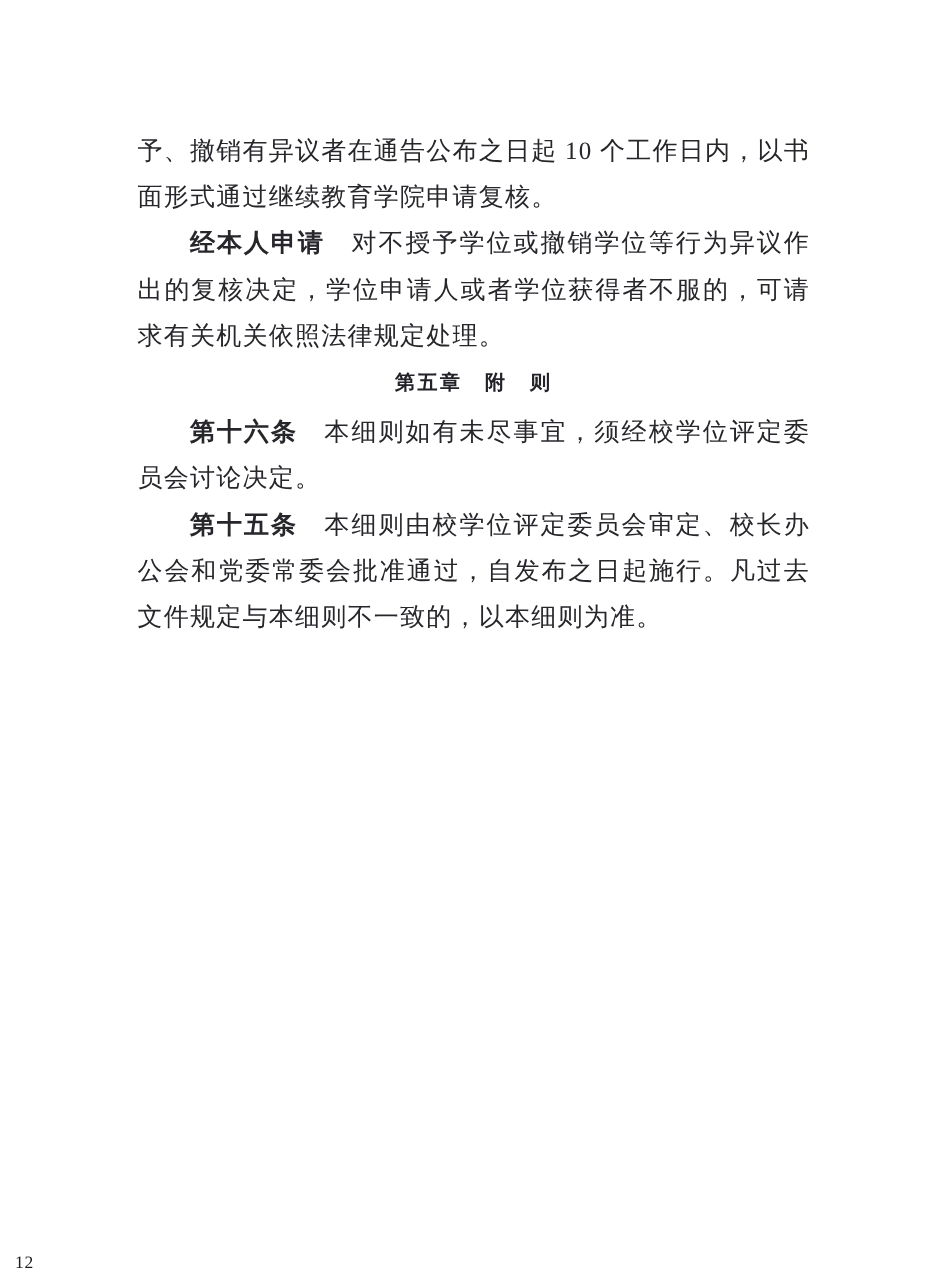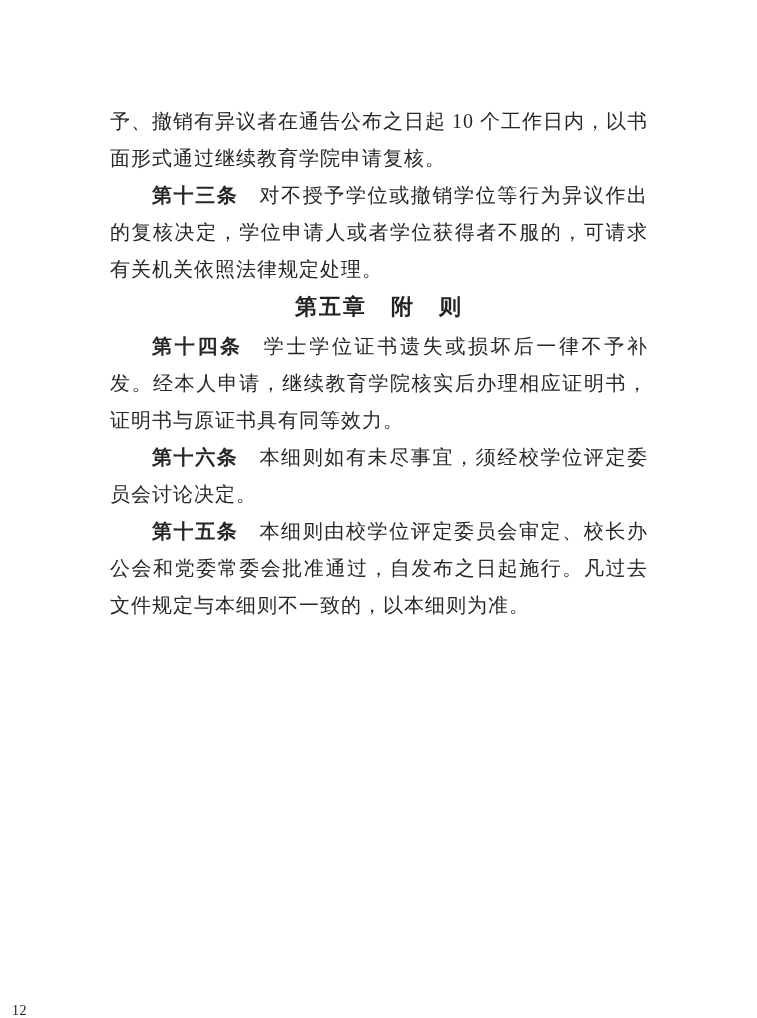--- a/index.html
+++ b/index.html
@@ -46,21 +46,21 @@
     text-indent: 0;
   }
   .article-label {
     font-weight: 700;
     margin-right: 21px;
     font-family: "Liberation Sans", "DejaVu Sans", sans-serif;
   }
   h2.chapter-heading {
     margin: 0 0 3px 0;
     padding: 0;
-    font-size: 22px;
+    font-size: 16px;
     line-height: 37px;
     font-weight: 700;
     text-align: center;
     text-align-last: center;
     letter-spacing: 2px;
     color: #222228;
     font-family: "Liberation Sans", "DejaVu Sans", sans-serif;
   }
   .page-number {
     position: absolute;
@@ -73,20 +73,19 @@
     letter-spacing: 0.5px;
     font-family: "Liberation Serif", "DejaVu Serif", serif;
   }
 </style>
 </head>
 <body>
 
 <div class="page">
   <div class="content" id="doc-body">
       <p class="para-continuation">予、撤销有异议者在通告公布之日起 10 个工作日内，以书面形式通过继续教育学院申请复核。</p>
-      <p class="para-indent"><span class="article-label">第十三条</span><span>对不授予学位或撤销学位等行为异议作出的复核决定，学位申请人或者学位获得者不服的，可请求有关机关依照法律规定处理。</span></p>
+      <p class="para-indent"><span class="article-label">经本人申请</span><span>对不授予学位或撤销学位等行为异议作出的复核决定，学位申请人或者学位获得者不服的，可请求有关机关依照法律规定处理。</span></p>
       <h2 class="chapter-heading">第五章　附　则</h2>
-      <p class="para-indent"><span class="article-label">第十四条</span><span>学士学位证书遗失或损坏后一律不予补发。经本人申请，继续教育学院核实后办理相应证明书，证明书与原证书具有同等效力。</span></p>
       <p class="para-indent"><span class="article-label">第十六条</span><span>本细则如有未尽事宜，须经校学位评定委员会讨论决定。</span></p>
       <p class="para-indent"><span class="article-label">第十五条</span><span>本细则由校学位评定委员会审定、校长办公会和党委常委会批准通过，自发布之日起施行。凡过去文件规定与本细则不一致的，以本细则为准。</span></p>
     </div>
   <div class="page-number">12</div>
 </div>
 
 </body></html>

